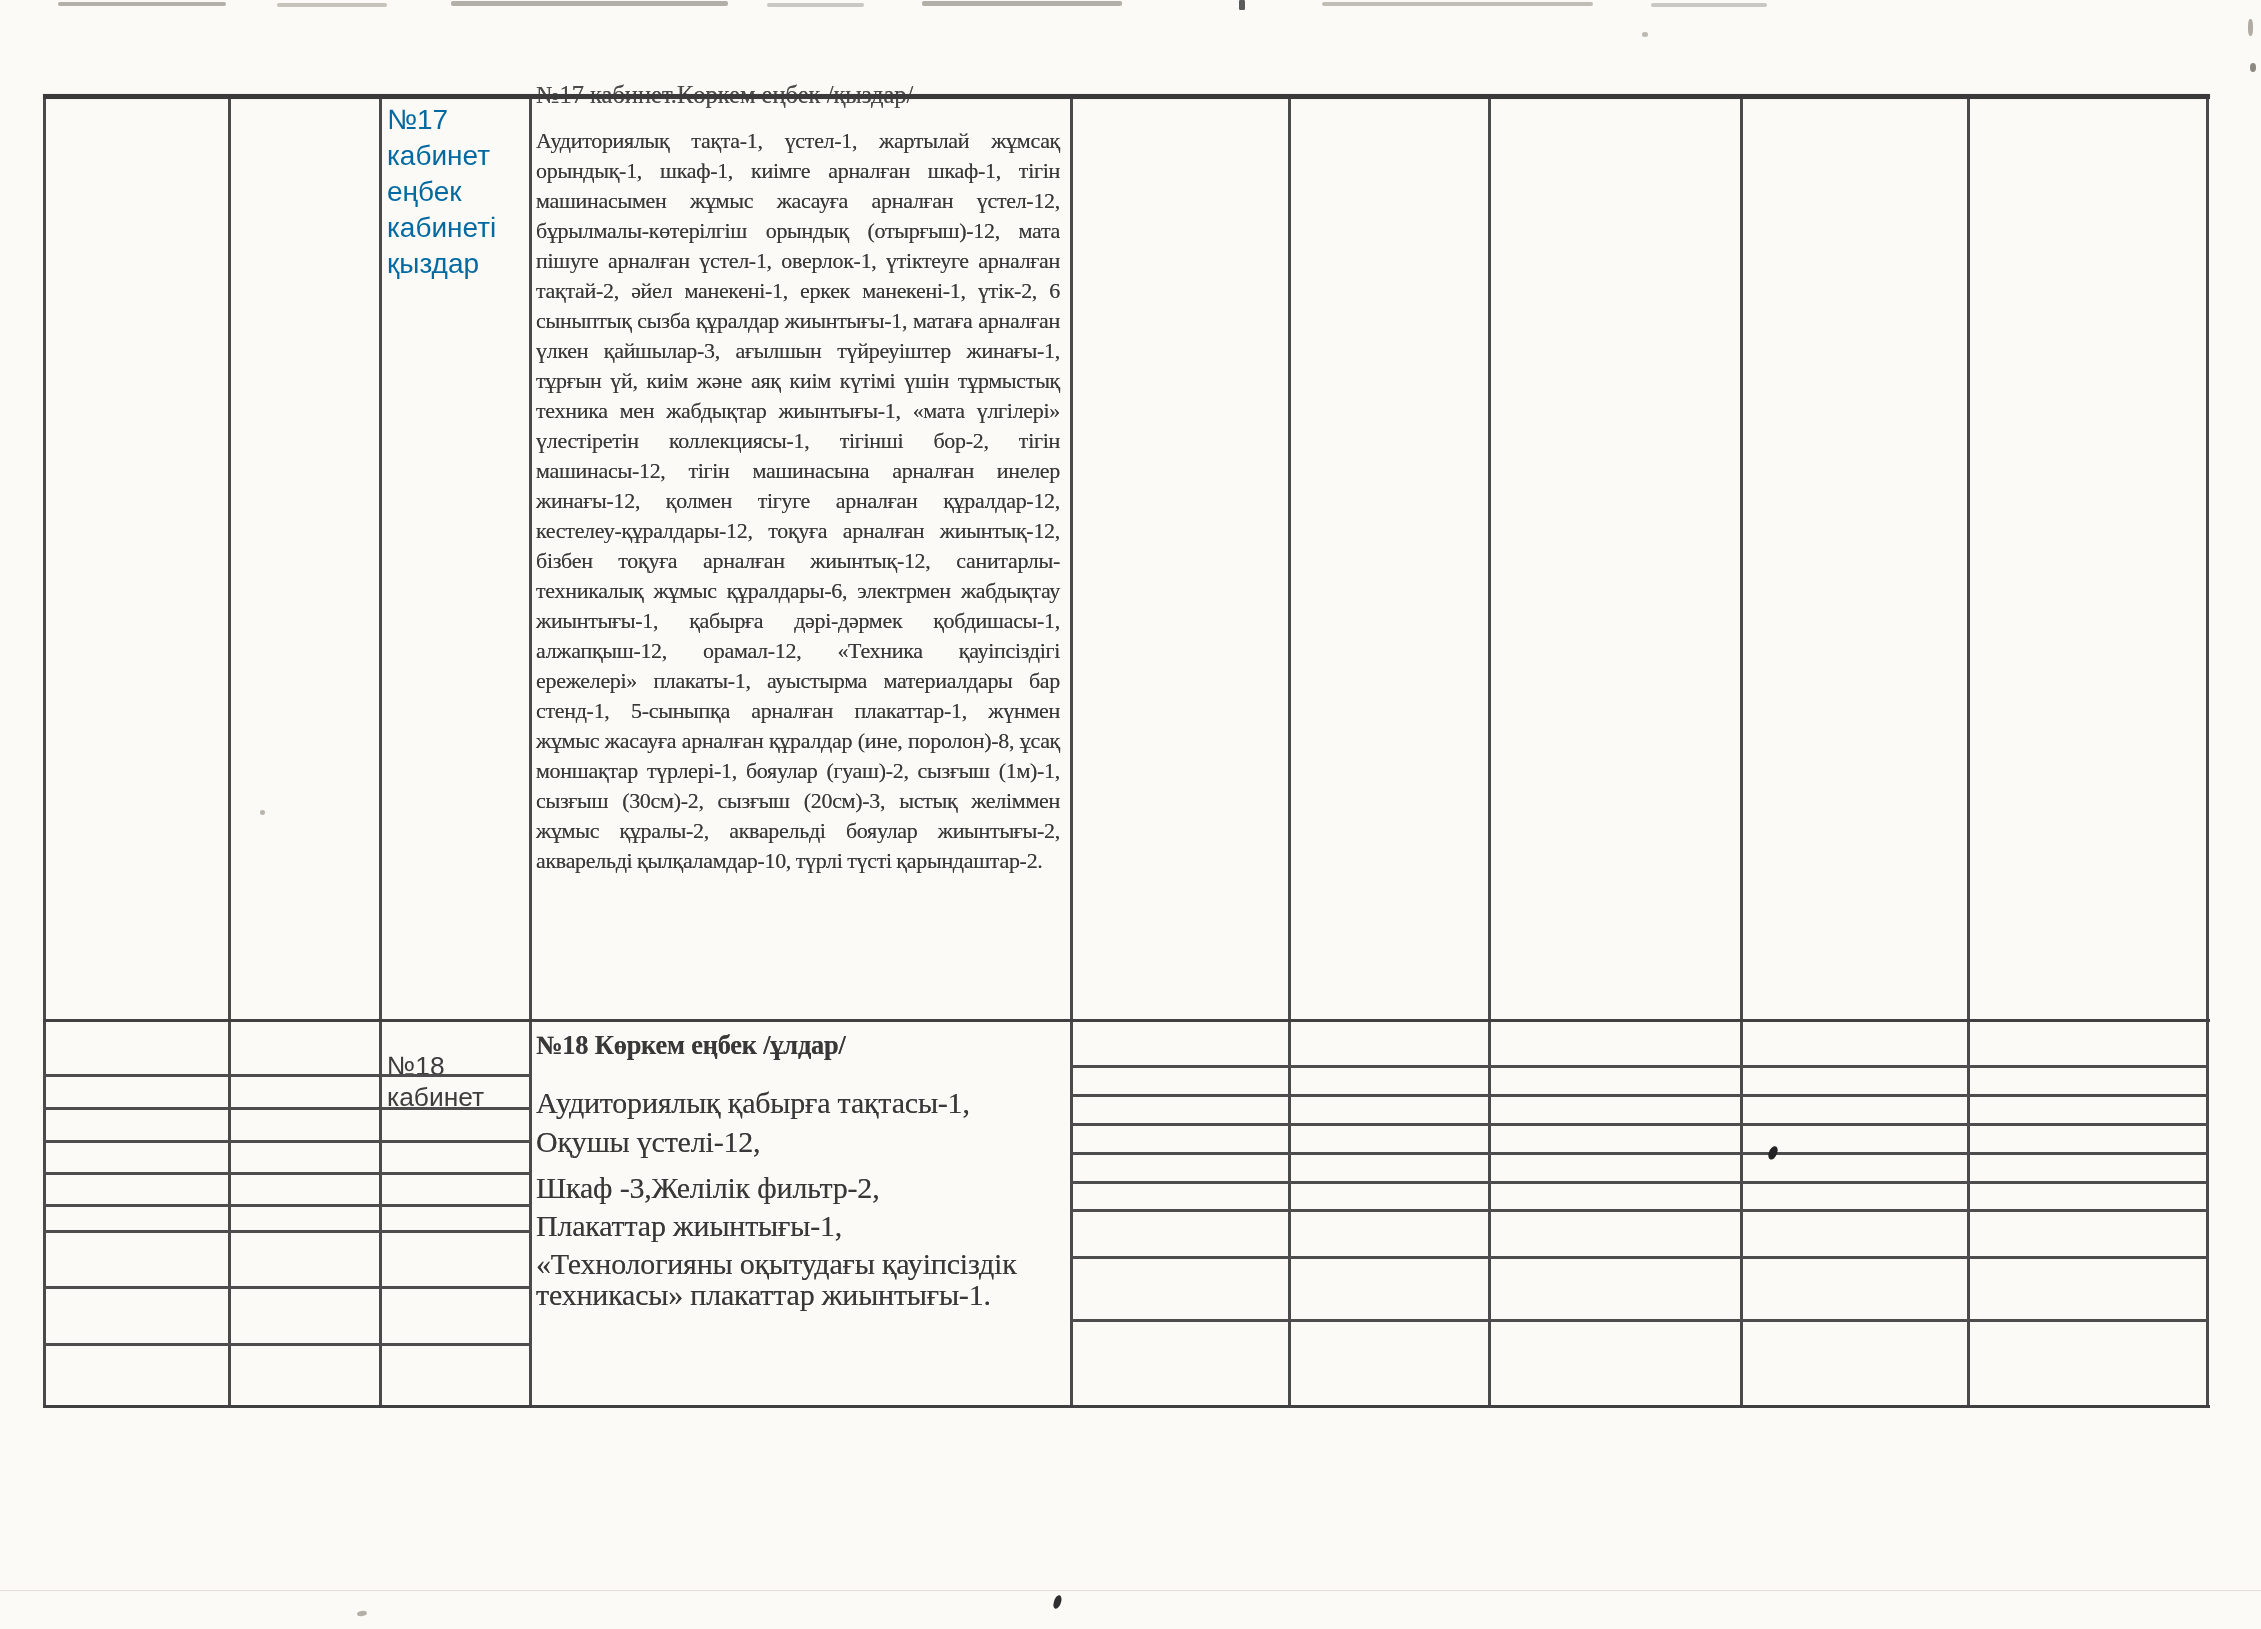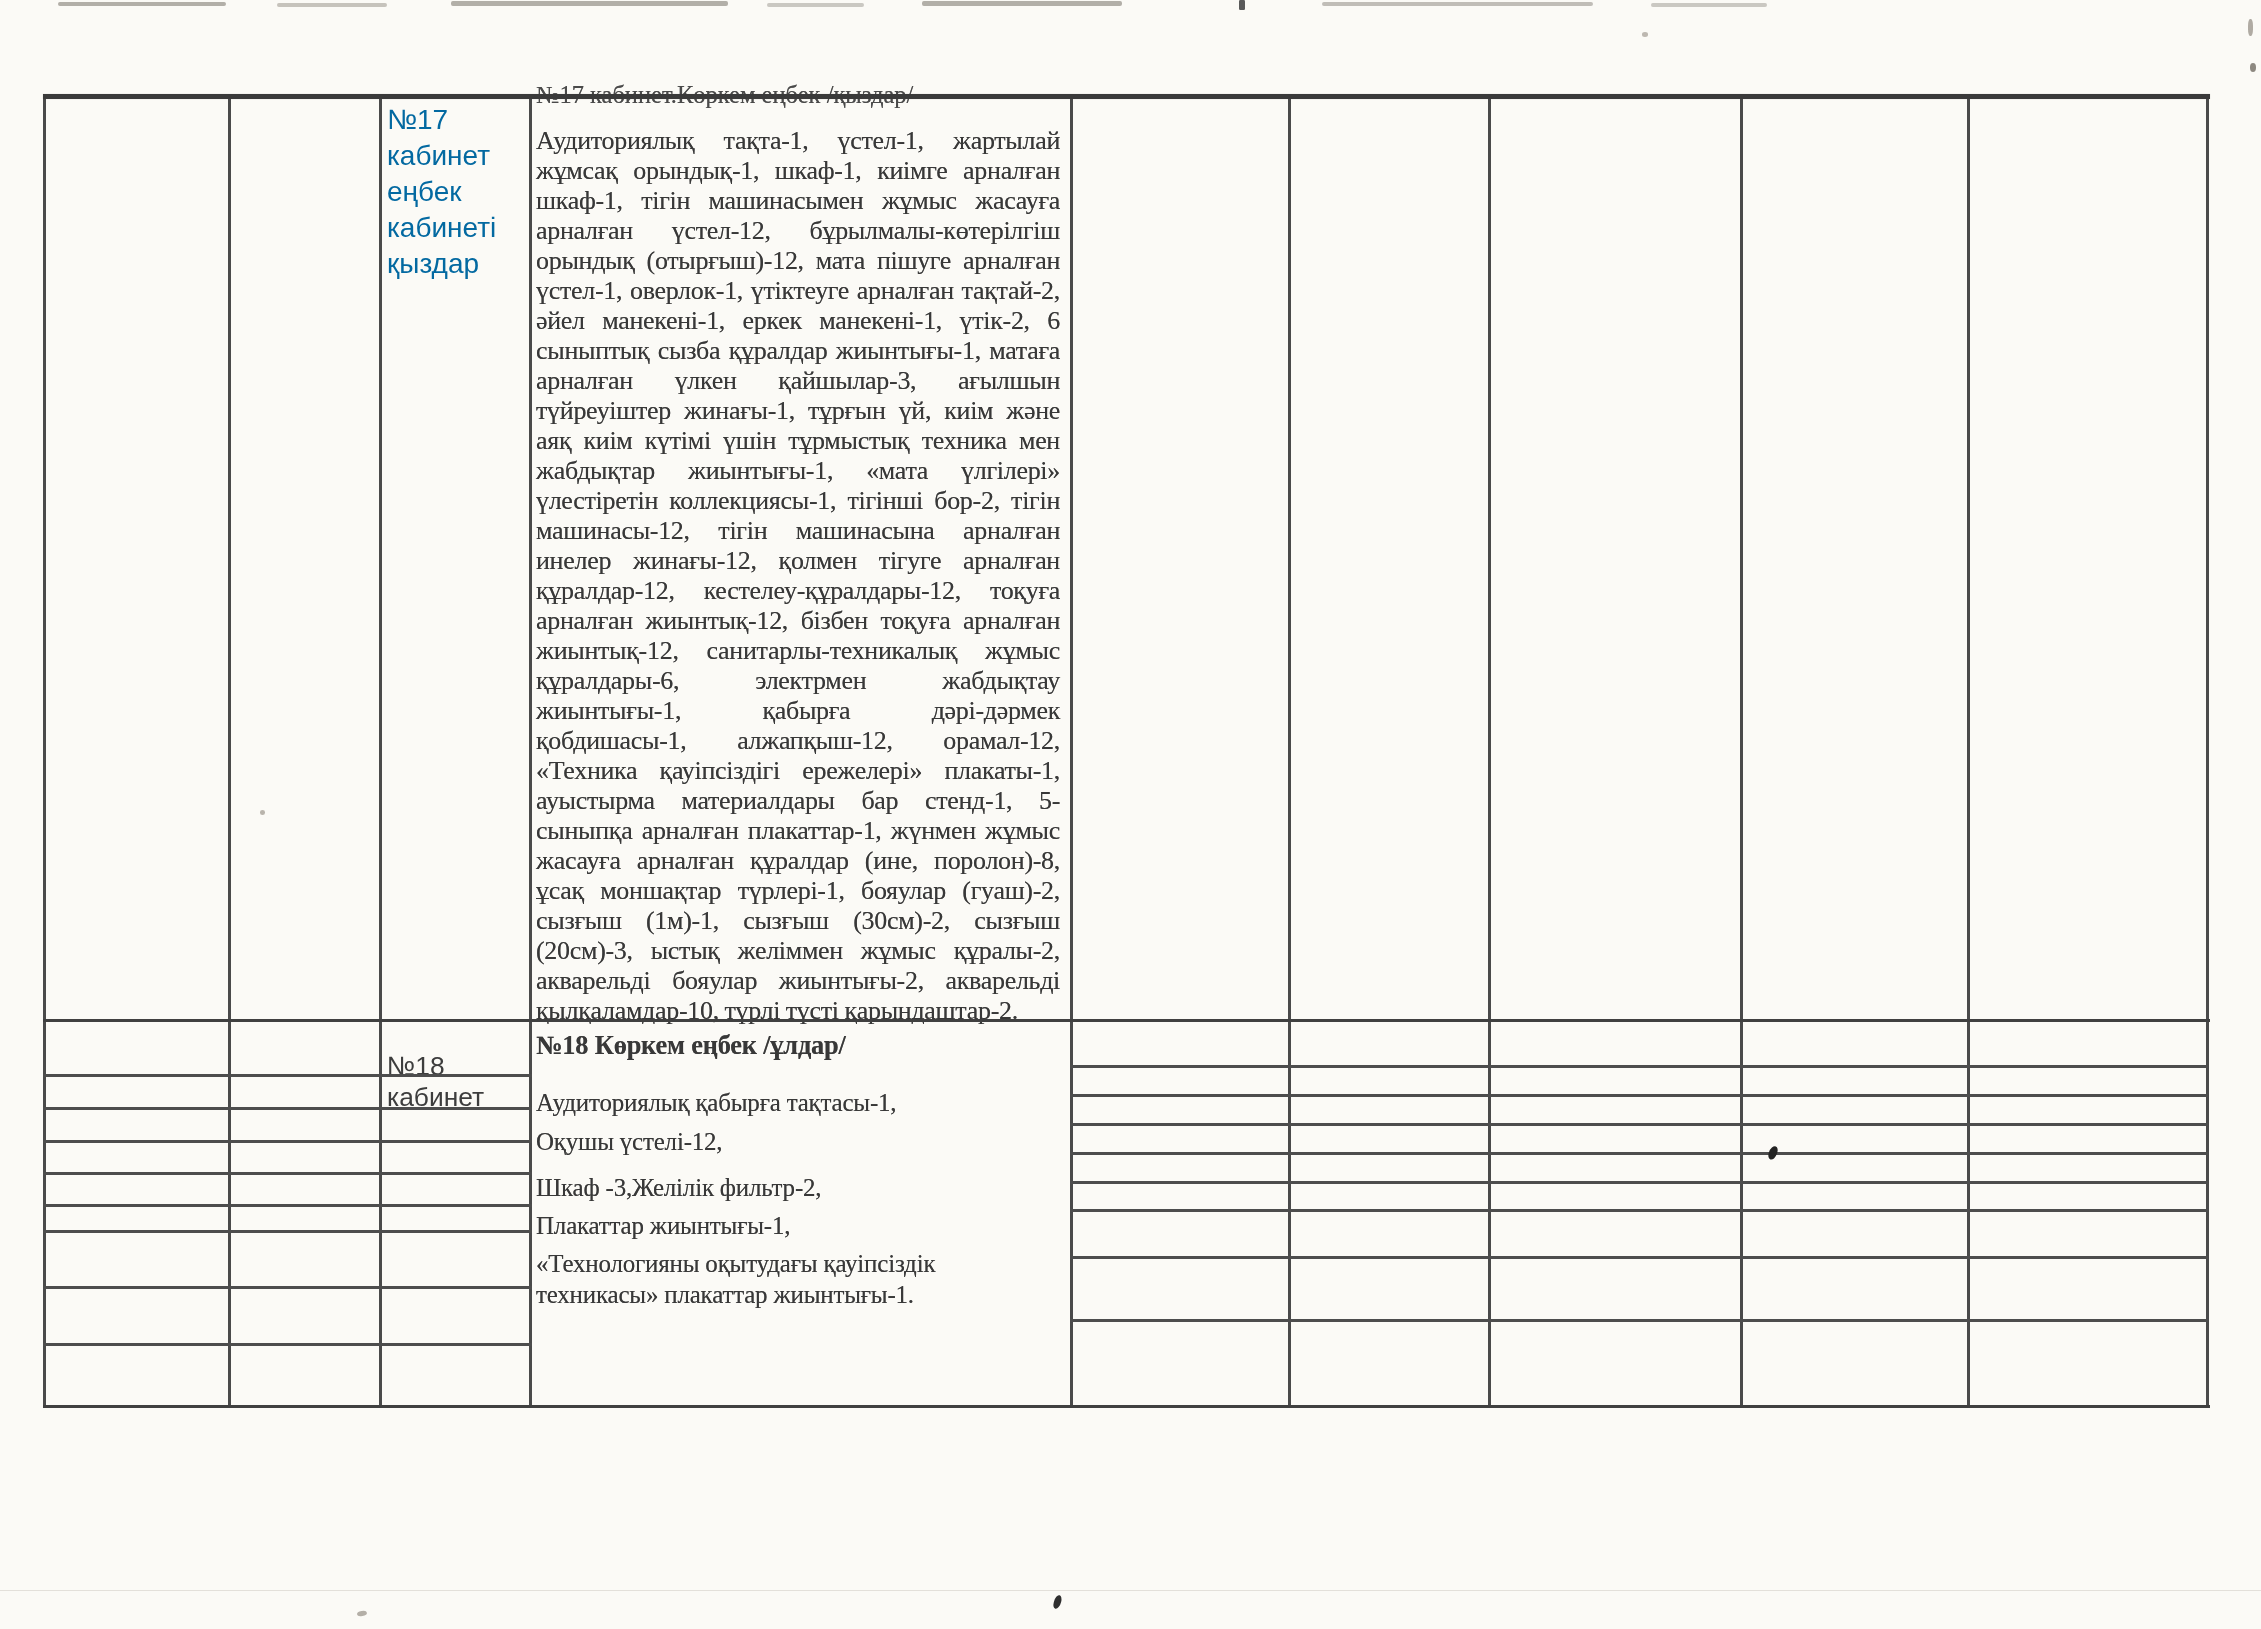--- a/index.html
+++ b/index.html
@@ -22,30 +22,30 @@
   #room17 {
     position:absolute; left:387px; top:102px; width:141px;
     font-size:28px; line-height:36px; color:#0369a1; white-space:pre-line; z-index:2;
   }
   #title17 {
     position:absolute; left:536px; top:81px; width:529px;
     font-size:24.5px; white-space:nowrap; color:#4a4a4a; z-index:2;
   }
   #inv17 {
     position:absolute; left:536px; top:126px; width:524px;
-    font-size:26px; line-height:30px; text-align:justify;
+    font-size:22px; line-height:30px; text-align:justify;
     letter-spacing:-0.3px; word-spacing:-0.6px; z-index:2;
   }
   #room18 {
     position:absolute; left:387px; top:1039px; width:144px;
     font-size:26.4px; color:#3d3d3d; z-index:2;margin-top:12px;
   }
   #block18 { position:absolute; left:536px; top:1030px; width:526px; z-index:2; }
   #block18 .b18-title { font-size:26.4px; font-weight:bold; letter-spacing:-0.2px; }
-  #block18 .item { font-size:25px; line-height:31px; letter-spacing:-0.2px; }
+  #block18 .item { font-size:30px; line-height:31px; letter-spacing:-0.2px; }
   #block18 .item:nth-of-type(2) { margin-top:26px; }
   #block18 .item:nth-of-type(3) { margin-top:8.4px; }
   #block18 .item:nth-of-type(4) { margin-top:15px; }
   #block18 .item:nth-of-type(5) { margin-top:7px; }
   #block18 .item:nth-of-type(6) { margin-top:7px; }
   #block18 .item:nth-of-type(7) { margin-top:28px; }
   #block18 .item:nth-of-type(8) { margin-top:17px; font-size:24px; letter-spacing:-0.6px; }
   
   .art { position:absolute; z-index:6; }
   .dash { height:4.5px; background:#9a958d; opacity:.75; border-radius:1.9px; }

